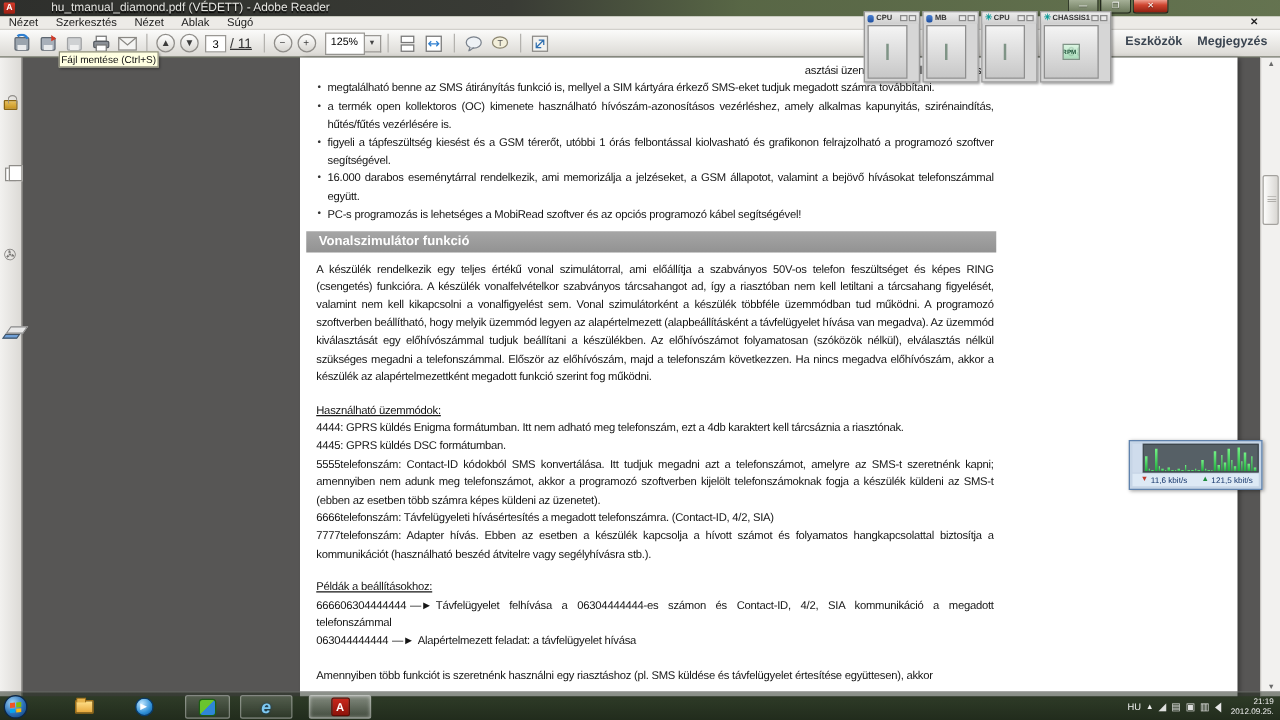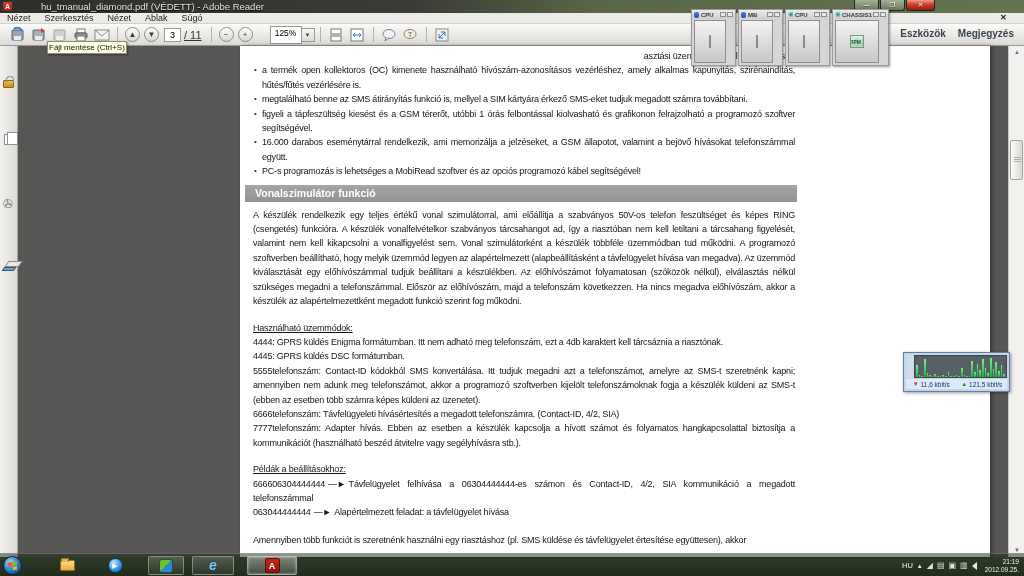--- a/index.html
+++ b/index.html
@@ -45,21 +45,21 @@
     display:flex; align-items:center; padding-left:7px; }
   .tsep { width:1px; height:15px; background:#b4b2ae; margin:0 5px; }
   .tico { width:17px; height:17px; margin:0 2px; display:flex; align-items:center; justify-content:center; }
   .circ { width:15px; height:15px; border-radius:50%; border:1px solid #8f8d89;
     background:linear-gradient(#ffffff,#d8d6d1); color:#3b3b3b; font-size:8px;
     line-height:13px; text-align:center; margin:0 2px; }
   .pg { width:17px; height:14px; border:1px solid #9a9894; background:#fff; font-size:9px;
     text-align:center; margin:0 3px; font-family:"Liberation Sans",sans-serif; }
   .pgof { font-size:11px; color:#333; margin-right:4px;text-decoration:underline; }
   .zoombox { width:32px; height:18px; border:1px solid #9a9894; background:#fff; font-size:8.5px;
-    line-height:12px; text-align:center; margin-left:15px; }
+    line-height:12px; text-align:center; margin-left:5px; }
   .zoomarrow { width:13px; height:14px; border:1px solid #9a9894; border-left:none;
     background:linear-gradient(#f6f6f5,#dddbd6); font-size:6px; line-height:13px; text-align:center; color:#444; }
   .panes { position:absolute; right:10px; top:4px; display:flex; gap:12px;
     font-size:10px; font-weight:bold; color:#3a4450; }
 
   .tooltip { position:absolute; left:47px; top:41px; z-index:40; background:#ffffe1;
     border:1px solid #8c8c7a; font-size:8px; padding:1px 1px; color:#111;
     box-shadow:1px 1px 2px rgba(0,0,0,.35); white-space:nowrap; }
 
   
@@ -293,22 +293,22 @@
         <span class="pages"></span>
         <span class="clip">✇</span>
         <span class="layers"></span>
       </div>
 
       <div class="page">
         <div class="content">
           <div class="lead">asztási üzenet előtt kerülhet lejátszásra.</div>
           <div>
 
-          <div class="bullet">a termék open kollektoros (OC) kimenete használható hívószám-azonosításos vezérléshez, amely alkalmas kapunyitás, szirénaindítás, hűtés/fűtés vezérlésére is.</div>
-              <div class="bullet">megtalálható benne az SMS átirányítás funkció is, mellyel a SIM kártyára érkező SMS-eket tudjuk megadott számra továbbítani.</div>
+          <div class="bullet">megtalálható benne az SMS átirányítás funkció is, mellyel a SIM kártyára érkező SMS-eket tudjuk megadott számra továbbítani.</div>
+              <div class="bullet">a termék open kollektoros (OC) kimenete használható hívószám-azonosításos vezérléshez, amely alkalmas kapunyitás, szirénaindítás, hűtés/fűtés vezérlésére is.</div>
               <div class="bullet">figyeli a tápfeszültség kiesést és a GSM térerőt, utóbbi 1 órás felbontással kiolvasható és grafikonon felrajzolható a programozó szoftver segítségével.</div>
               <div class="bullet">16.000 darabos eseménytárral rendelkezik, ami memorizálja a jelzéseket, a GSM állapotot, valamint a bejövő hívásokat telefonszámmal együtt.</div>
               <div class="bullet">PC-s programozás is lehetséges a MobiRead szoftver és az opciós programozó kábel segítségével!</div>
             </div>
           <div class="banner">Vonalszimulátor funkció</div>
           <div>A készülék rendelkezik egy teljes értékű vonal szimulátorral, ami előállítja a szabványos 50V-os telefon feszültséget és képes RING (csengetés) funkcióra. A készülék vonalfelvételkor szabványos tárcsahangot ad, így a riasztóban nem kell letiltani a tárcsahang figyelését, valamint nem kell kikapcsolni a vonalfigyelést sem. Vonal szimulátorként a készülék többféle üzemmódban tud működni. A programozó szoftverben beállítható, hogy melyik üzemmód legyen az alapértelmezett (alapbeállításként a távfelügyelet hívása van megadva). Az üzemmód kiválasztását egy előhívószámmal tudjuk beállítani a készülékben. Az előhívószámot folyamatosan (szóközök nélkül), elválasztás nélkül szükséges megadni a telefonszámmal. Először az előhívószám, majd a telefonszám következzen. Ha nincs megadva előhívószám, akkor a készülék az alapértelmezettként megadott funkció szerint fog működni.</div>
           <div class="ul-head">Használható üzemmódok:</div>
           <div>
 
           <div>4444: GPRS küldés Enigma formátumban. Itt nem adható meg telefonszám, ezt a 4db karaktert kell tárcsáznia a riasztónak.</div>

